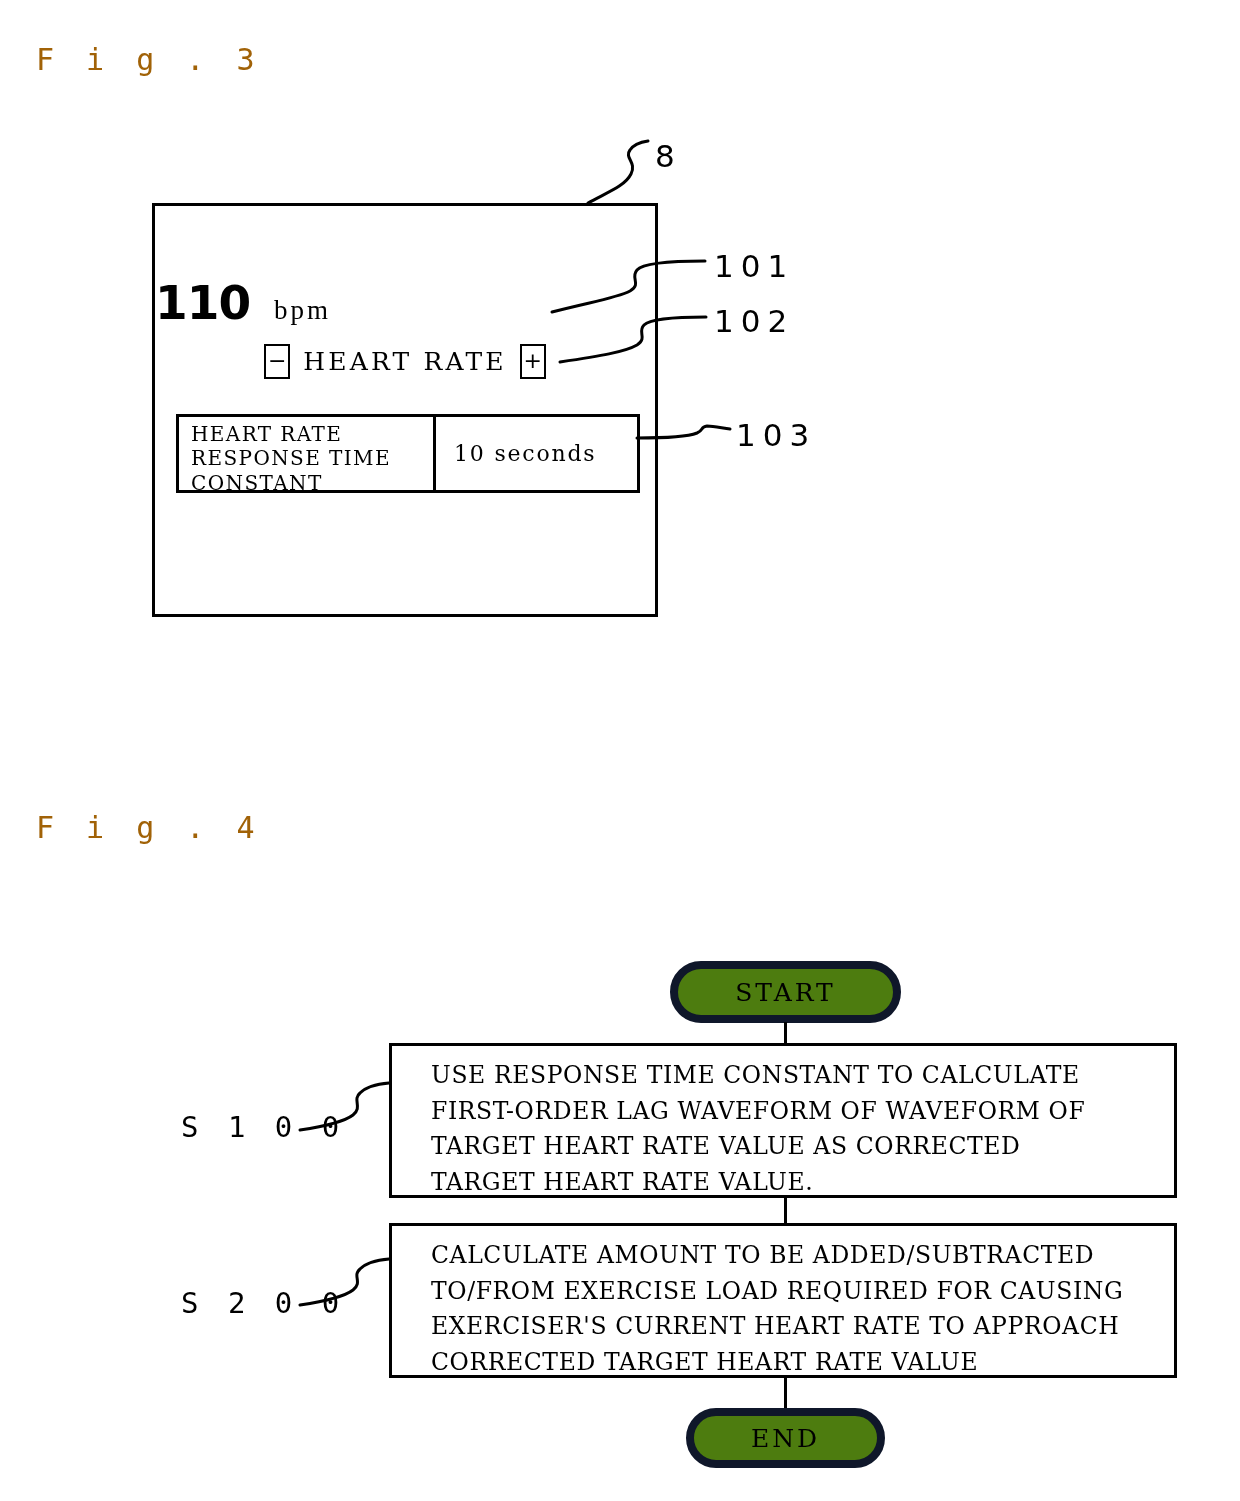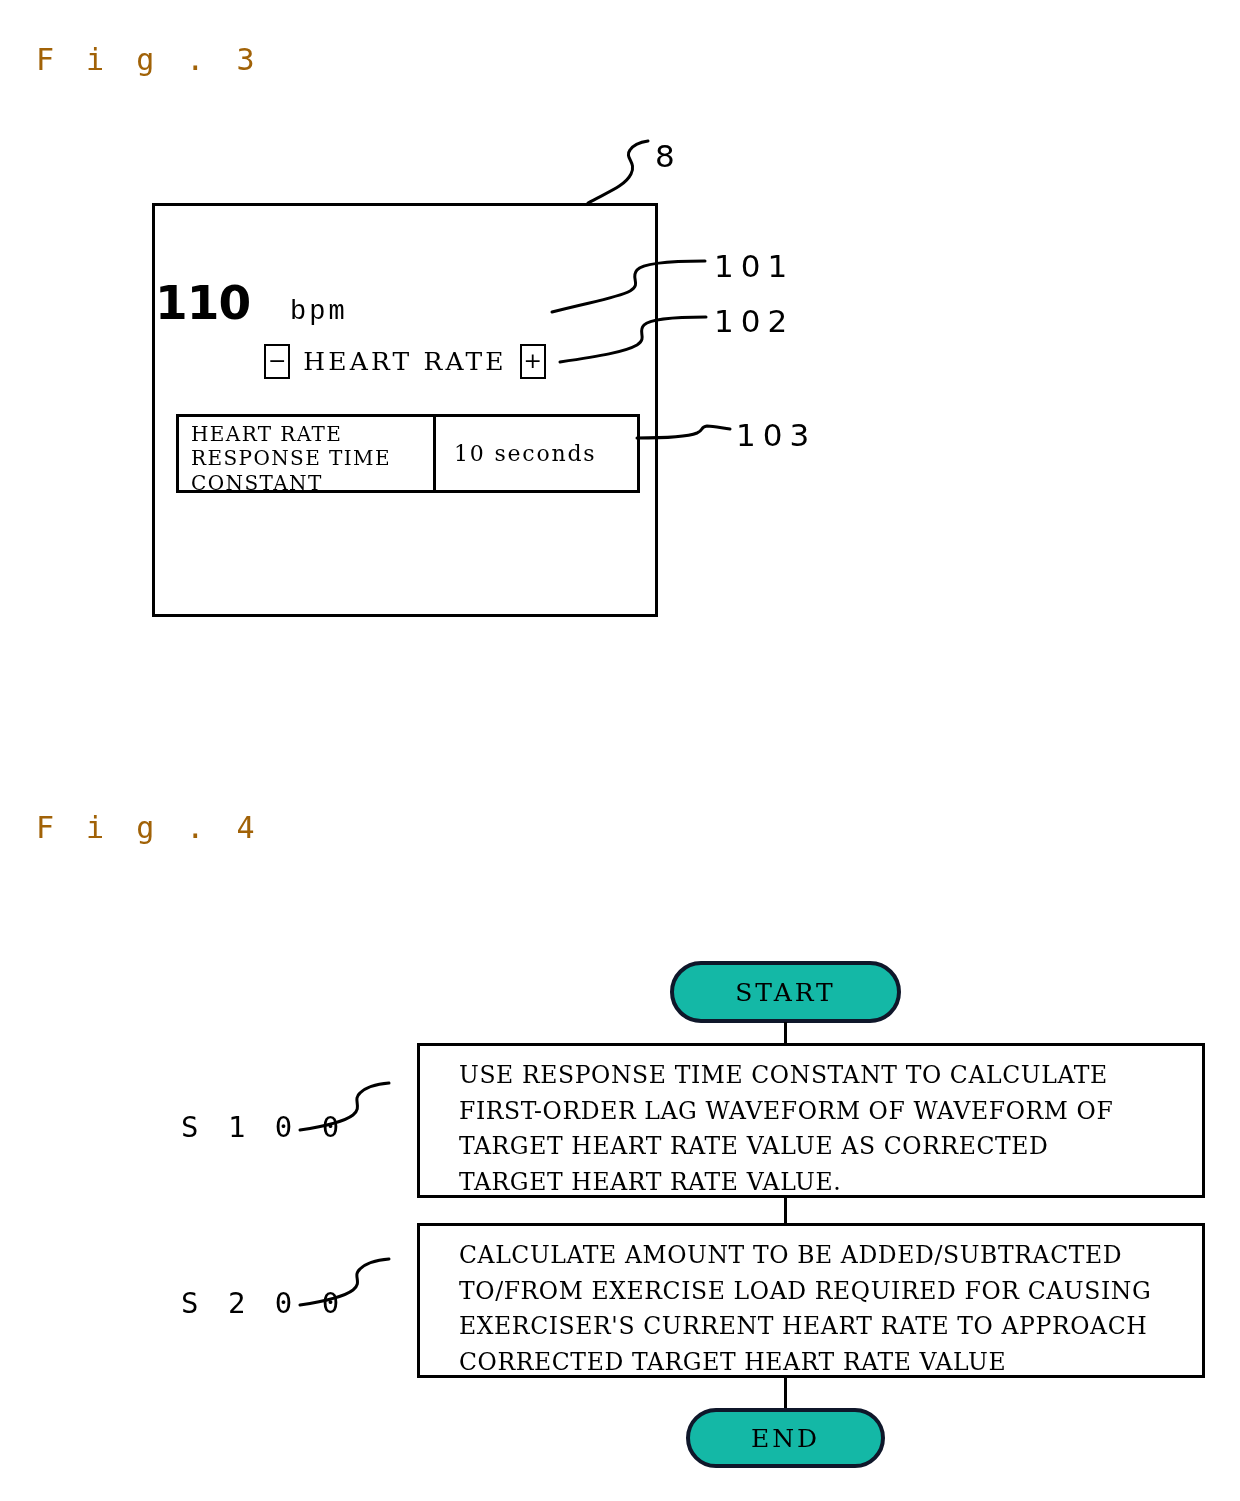--- a/index.html
+++ b/index.html
@@ -53,25 +53,24 @@
     gap: 24px;
   }
   #target-value {
     font-family: "DejaVu Sans", "Liberation Sans", sans-serif;
     font-size: 47px;
     font-weight: bold;
     line-height: 1;
     letter-spacing: -1px;
   }
   #value-unit {
-    font-family: Liberation Mono, monospace;
+    font-family: Liberation Serif, serif;
     font-size: 27px;
     letter-spacing: 3px;
     line-height: 1;
-    margin-left: 16px;
   }
   #adjust-row {
     position: absolute;
     left: 0; right: 0; top: 138px;
     display: flex;
     align-items: center;
     justify-content: center;
     gap: 13px;
   }
   .adj-btn {
@@ -150,23 +149,23 @@
   #leaders {
     position: absolute;
     left: 0; top: 0;
     width: 1240px; height: 1501px;
     pointer-events: none;
   }
 
   
   .term {
     position: absolute;
-    border: 4px solid #0f172a;
+    border: 8px solid #0f172a;
     border-radius: 999px;
-    background: #14b8a6;
+    background: #4d7c0f;
     display: flex;
     align-items: center;
     justify-content: center;
     font-family: "DejaVu Serif", "Liberation Serif", serif;
     font-size: 25px;
     letter-spacing: 3px;
     white-space: nowrap;
   }
   #start-node { left: 670px; top: 961px; width: 231px; height: 62px; }
   #end-node   { left: 686px; top: 1408px; width: 199px; height: 60px; }
@@ -174,21 +173,20 @@
   .proc {
     position: absolute;
     border: 3px solid #000;
     background: #fff;
     padding: 12px 0 0 39px;
     font-family: "DejaVu Serif", "Liberation Serif", serif;
     font-size: 23.5px;
     letter-spacing: 0.6px;
     line-height: 1.52;
     white-space: pre-line;
-    margin-left: 28px;
   }
   #proc-s100 { left: 389px; top: 1043px; width: 788px; height: 155px; }
   #proc-s200 { left: 389px; top: 1223px; width: 788px; height: 155px; }
 
   .connector {
     position: absolute;
     left: 784px;
     width: 3px;
     background: #000;
   }

